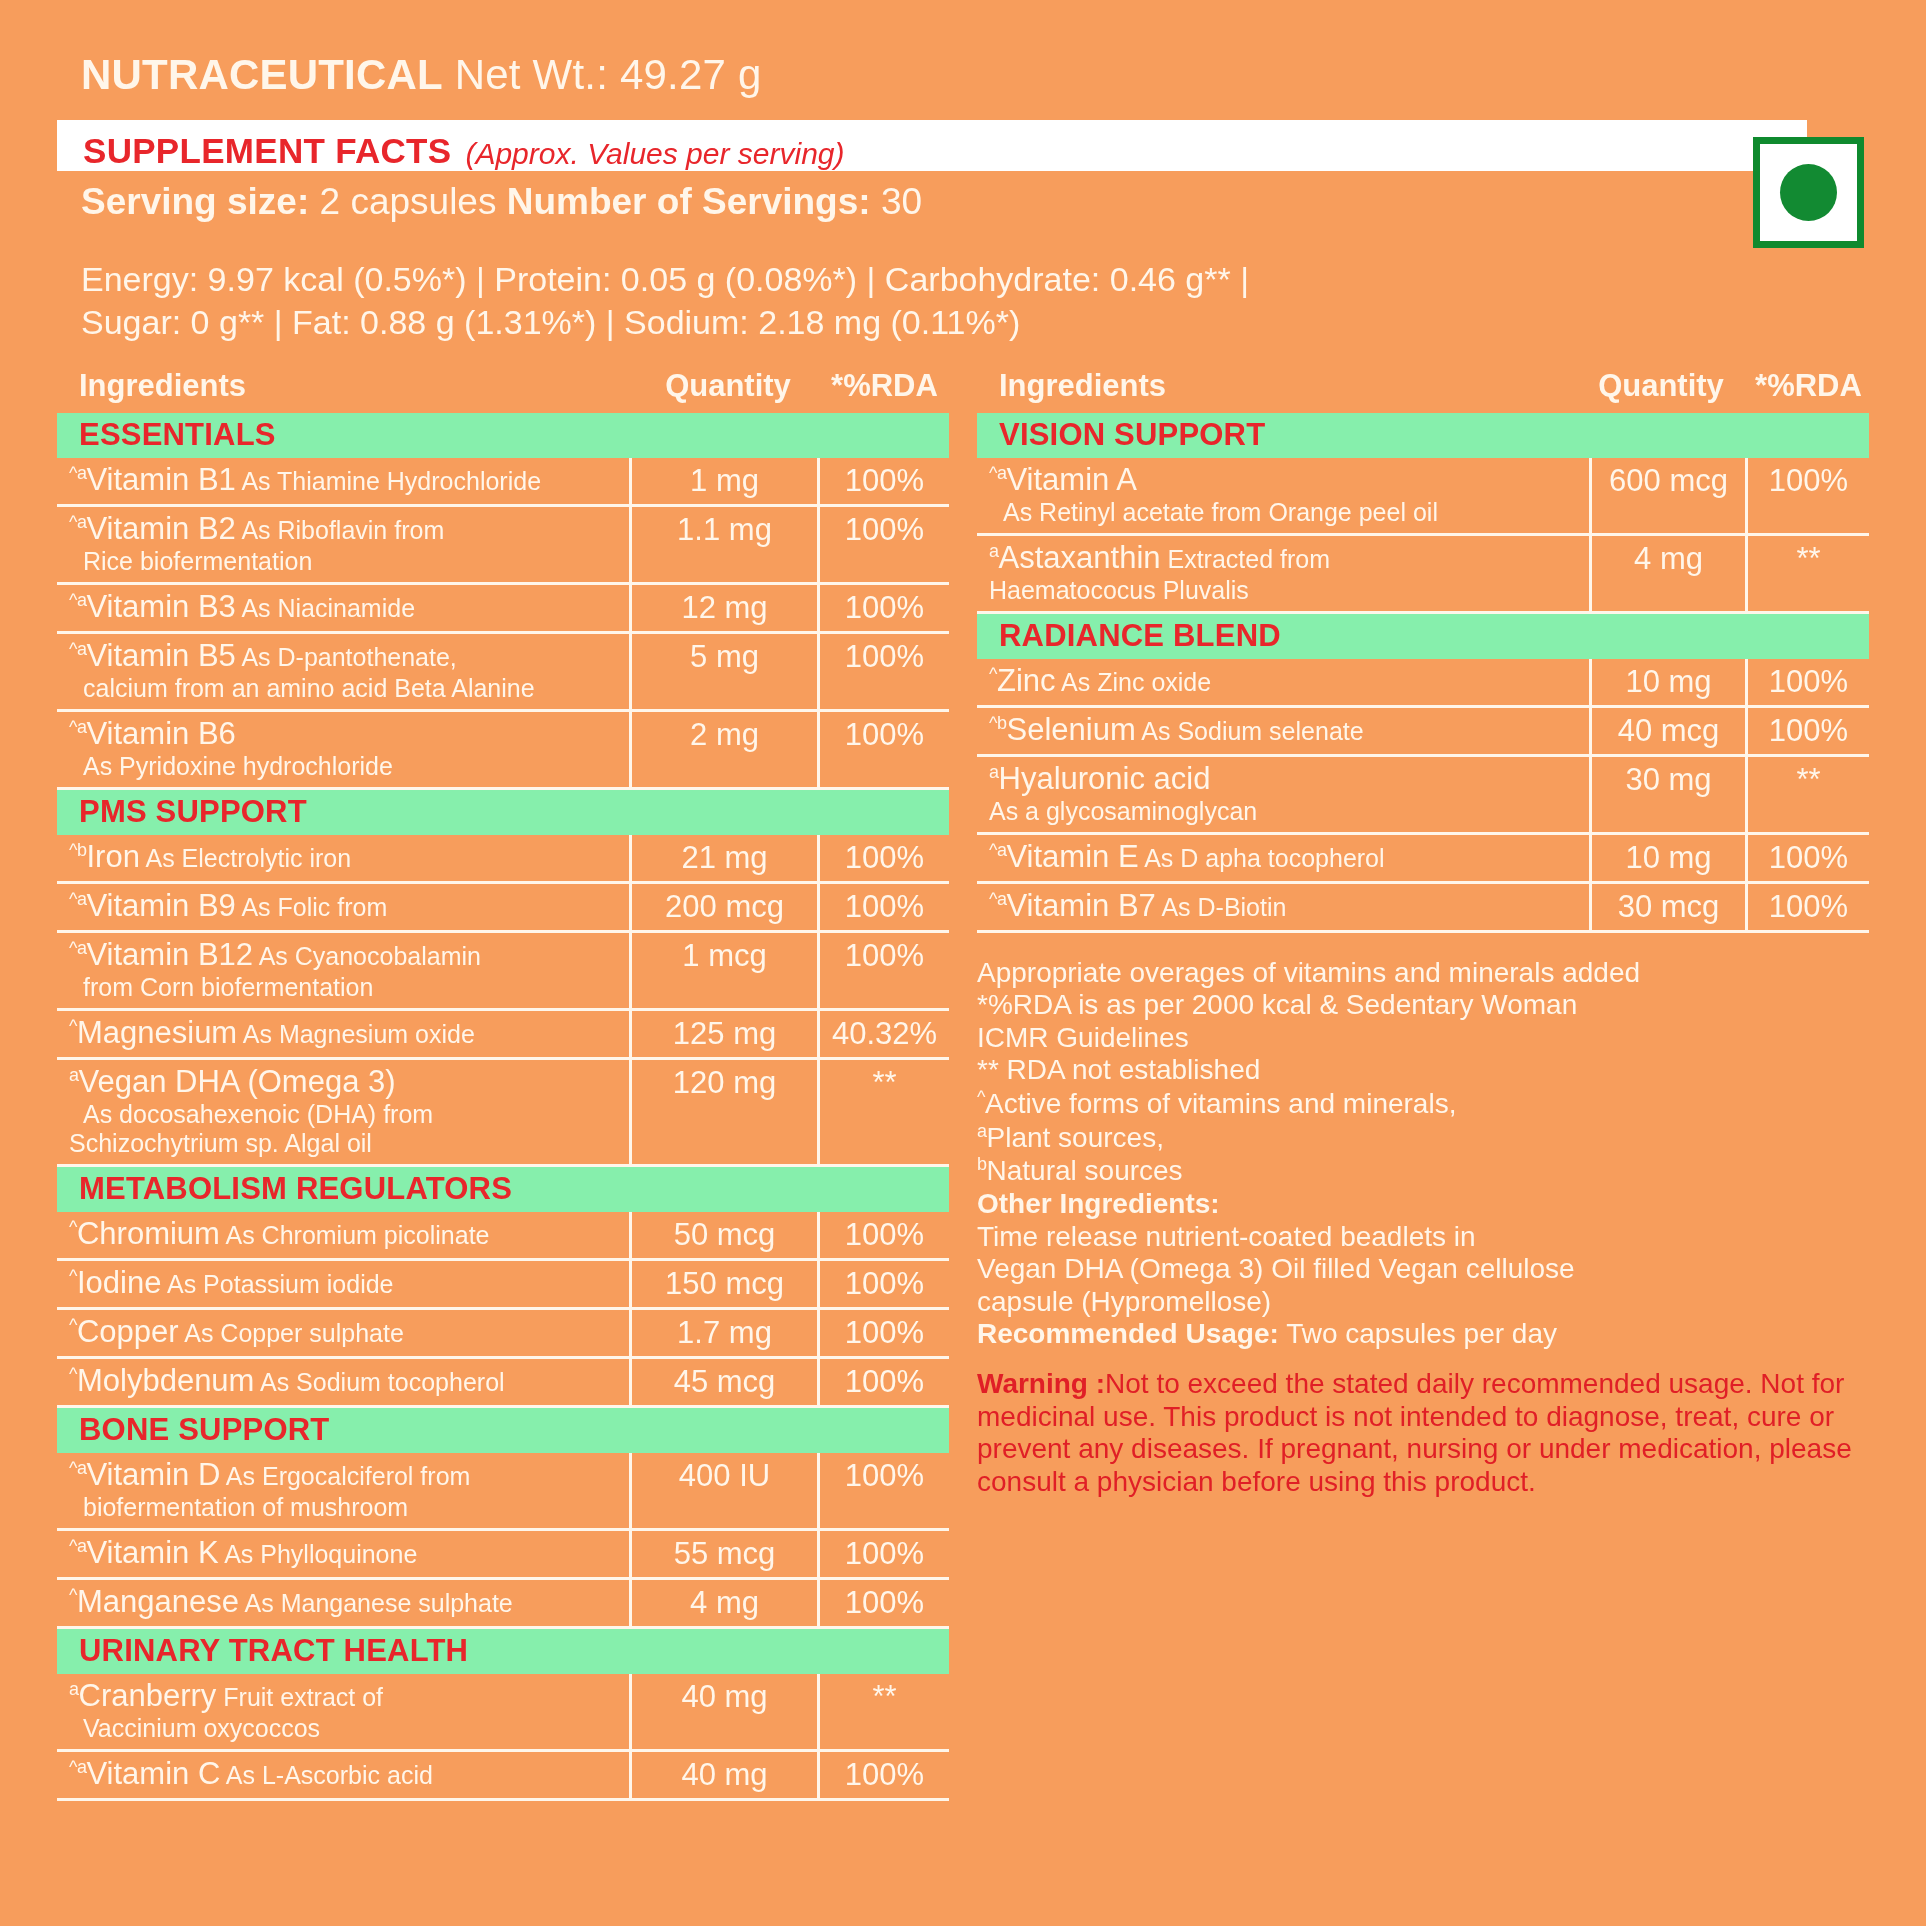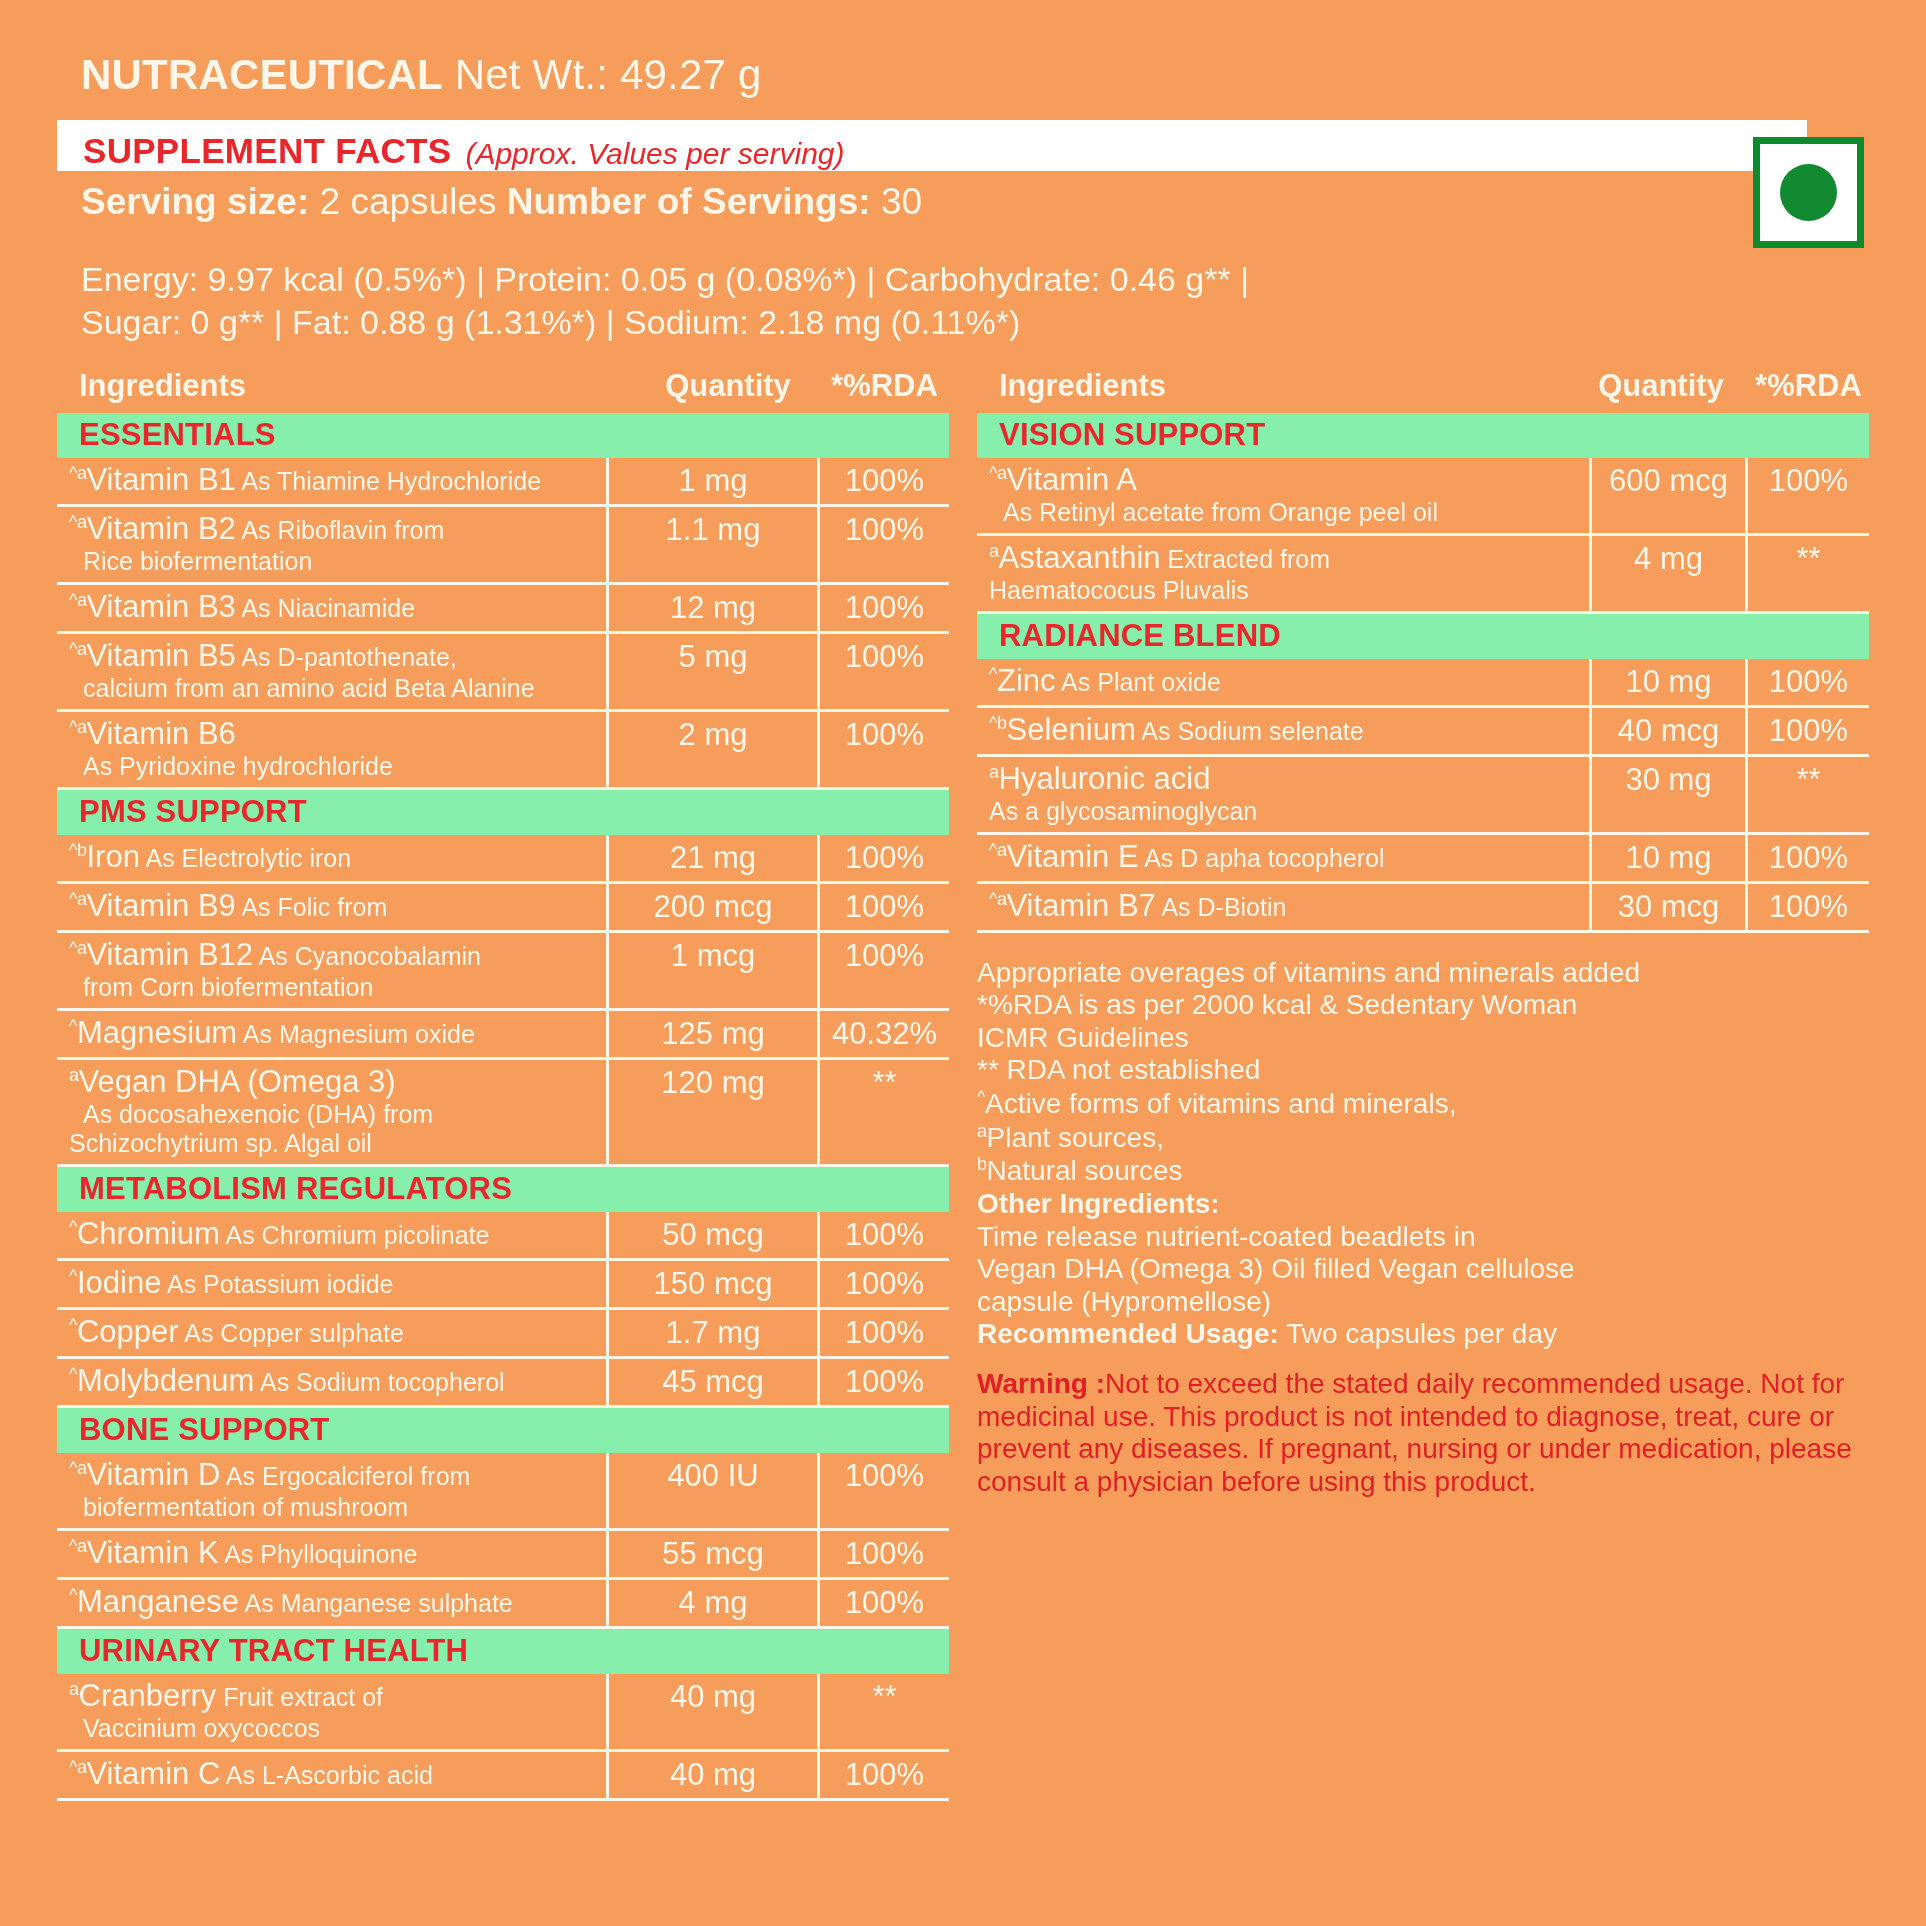--- a/index.html
+++ b/index.html
@@ -48,21 +48,21 @@
   .secrow{background:#86efac;padding:4px 0 5px 22px;}
   .secrow span{color:#E8262B;font-weight:bold;font-size:31px;letter-spacing:0.2px;}
 
   .row{display:flex;border-bottom:3px solid #FFF6EA;min-height:46px;}
   .row:first-of-type{border-top:3px solid #FFF6EA;}
   .cell-name{
     flex:1;border-right:3px solid #FFF6EA;padding:4px 8px 6px 12px;
     font-size:29px;line-height:1.16;box-sizing:border-box;
   }
   .cell-qty{
-    width:211px;border-right:3px solid #FFF6EA;text-align:center;
+    width:188px;border-right:3px solid #FFF6EA;text-align:center;
     font-size:31px;padding-top:5px;box-sizing:border-box;
   }
   .cell-rda{
     width:129px;text-align:center;font-size:31px;padding-top:5px;box-sizing:border-box;
   }
   .nm{font-size:31px;}
   .sup{font-size:18px;vertical-align:super;letter-spacing:-0.5px;}
   .desc{font-size:25px;}
   .l2{display:block;padding-left:14px;font-size:25px;}
   .l2b{display:block;font-size:25px;}
@@ -235,21 +235,21 @@
             <div class="cell-qty">600 mcg</div>
             <div class="cell-rda">100%</div>
           </div>
           <div class="row">
             <div class="cell-name"><span class="sup">a</span><span class="nm">Astaxanthin</span><span class="desc"> Extracted from</span><span class="l2b">Haematococus Pluvalis</span></div>
             <div class="cell-qty">4 mg</div>
             <div class="cell-rda">**</div>
           </div>
           <div class="secrow"><span>RADIANCE BLEND</span></div>
           <div class="row">
-            <div class="cell-name"><span class="sup">^</span><span class="nm">Zinc</span><span class="desc"> As Plant oxide</span></div>
+            <div class="cell-name"><span class="sup">^</span><span class="nm">Zinc</span><span class="desc"> As Zinc oxide</span></div>
             <div class="cell-qty">10 mg</div>
             <div class="cell-rda">100%</div>
           </div>
           <div class="row">
             <div class="cell-name"><span class="sup">^b</span><span class="nm">Selenium</span><span class="desc"> As Sodium selenate</span></div>
             <div class="cell-qty">40 mcg</div>
             <div class="cell-rda">100%</div>
           </div>
           <div class="row">
             <div class="cell-name"><span class="sup">a</span><span class="nm">Hyaluronic acid</span><span class="l2b">As a glycosaminoglycan</span></div>

